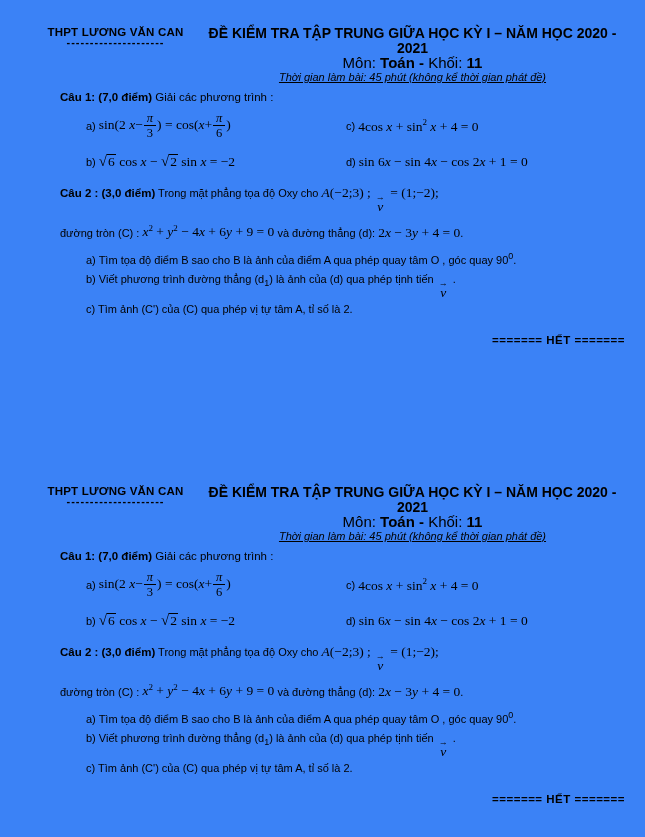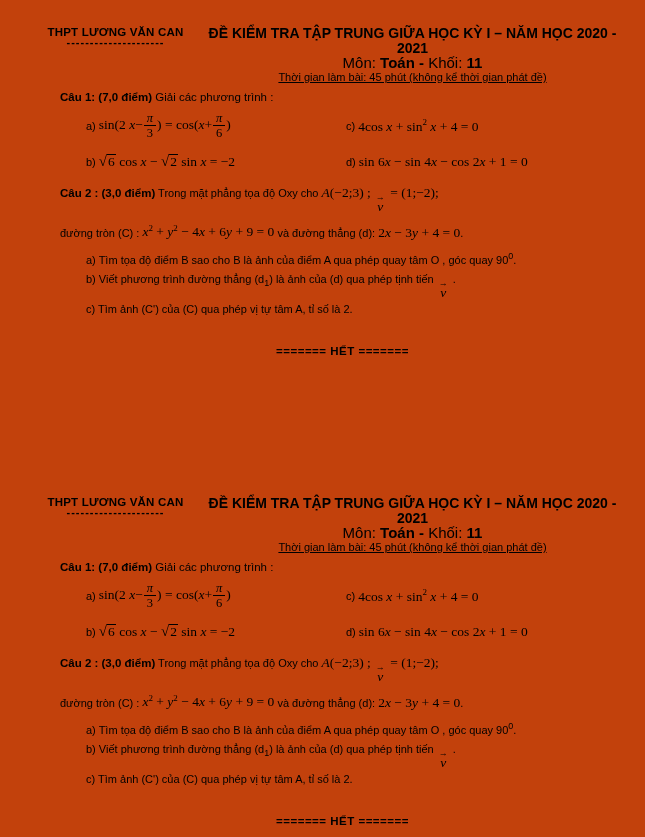--- a/index.html
+++ b/index.html
@@ -5,34 +5,34 @@
   * { margin: 0; padding: 0; box-sizing: border-box; }
   html, body { background: #ffffff; }
   body {
     width: 645px;
     height: 837px;
     font-family: "Liberation Sans", sans-serif;
     font-size: 11px;
     color: #000000;
     overflow: hidden;
   }
-  .page { width: 645px; height: 837px; padding-top: 26px; background: #c2410c; }
+  .page { width: 645px; height: 837px; padding-top: 26px; background: #3b82f6; }
   .copy-slot + .copy-slot { margin-top: 139px; }
 
   
   .exam-header { position: relative; padding-left: 195px; padding-right: 15px; text-align: center; }
   .school-block {
     position: absolute; left: 28px; top: 0; width: 175px; text-align: center;
   }
   .school-name { font-weight: bold; font-size: 11.5px; letter-spacing: 0.2px; }
   .school-dashes { font-weight: bold; font-size: 11px; line-height: 9px; letter-spacing: 1px; }
   .exam-title { font-weight: bold; font-size: 14px; line-height: 15px; }
   .subject-line { font-size: 15px; line-height: 14px; }
   .subject-line b { font-weight: bold; }
-  .duration-line { font-size: 11px; line-height: 15px; text-decoration: underline; }
+  .duration-line { font-size: 11px; line-height: 15px; font-style: italic; text-decoration: underline; }
 
   
   .exam-body { padding-left: 60px; padding-right: 20px; }
   .q-heading { margin-top: 6px; font-size: 11.5px; }
   .q-heading .bold { font-weight: bold; }
   .eq-grid {
     display: grid;
     grid-template-columns: 260px 1fr;
     margin-left: 26px;
     align-items: center;
@@ -62,21 +62,21 @@
     vertical-align: -3px; line-height: 1; margin: 0 2px;
   }
   .vec::before { content: "\2192"; font-size: 9px; line-height: 6px; }
   .vec .vchar { font-style: italic; }
 
   .q2-line { margin-top: 6px; line-height: 24px; }
   .q2-line2 { margin-top: 2px; line-height: 24px; }
   .q2-items { margin-left: 26px; margin-top: 3px; }
   .q2-item { line-height: 19.5px; }
 
-  .end-marker { text-align: center; font-weight: bold; font-size: 11.5px; margin-top: 26px; letter-spacing: 0.5px; }
+  .end-marker { text-align: right; font-weight: bold; font-size: 11.5px; margin-top: 15px; letter-spacing: 0.5px; }
 </style>
 </head>
 <body>
 
 <div class="page">
   <div class="copy-slot">
   <div class="exam-copy">
 
     <div class="exam-header">
       <div class="school-block">

